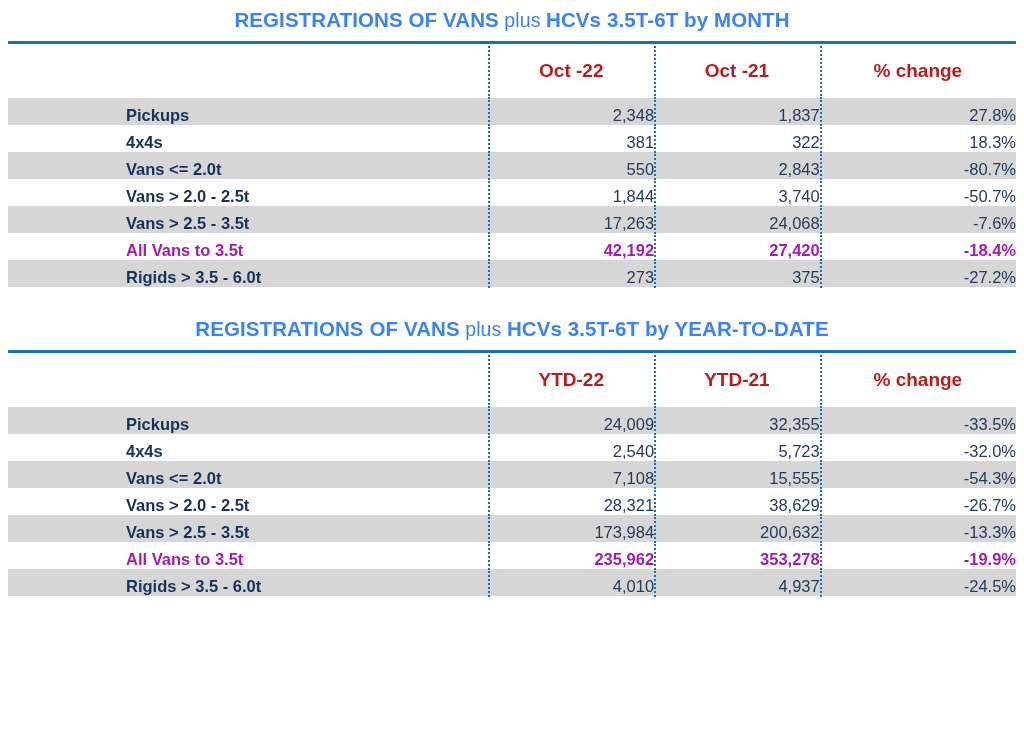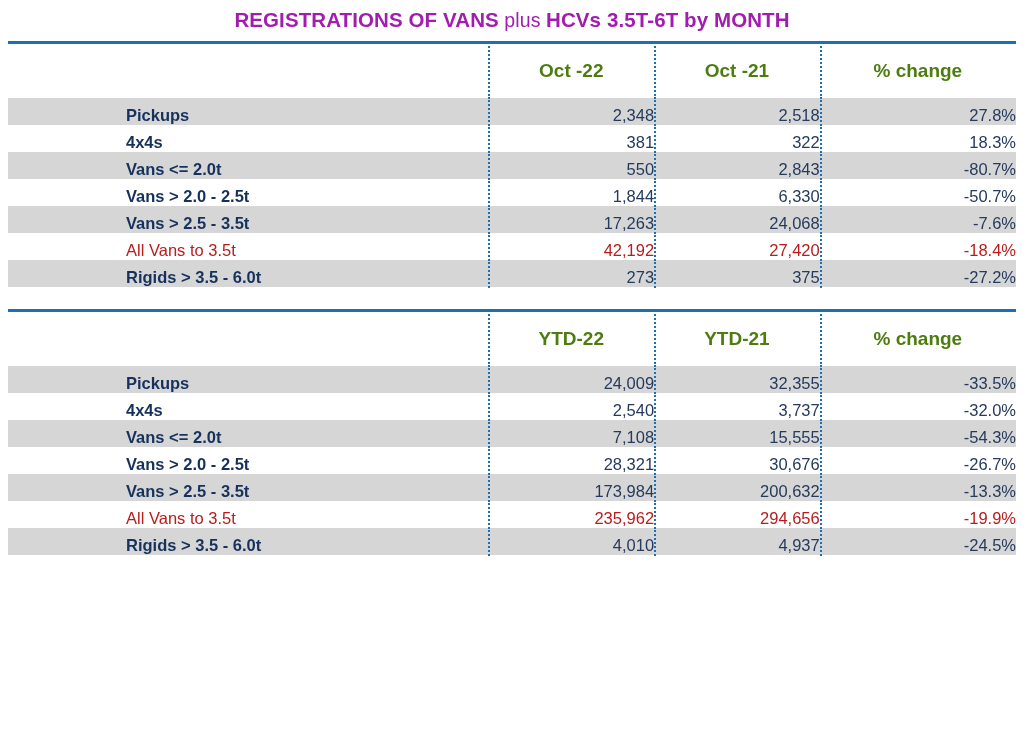--- a/index.html
+++ b/index.html
@@ -24,21 +24,21 @@
   .table-block {
     width: 1024px;
     box-sizing: border-box;
     padding: 0 8px;
   }
 
   .table-title {
     text-align: center;
     font-size: 20.5px;
     font-weight: 700;
-    color: #a21caf;
+    color: #3b82f6;
     letter-spacing: 0.1px;
     padding: 8px 0 9px 0;
     white-space: nowrap;
   }
   .table-title .lw {
     font-weight: 400;
     font-size: 19.5px;
   }
 
   .rule {
@@ -54,21 +54,21 @@
   }
 
   table.reg col.c-label { width: 470px; }
   table.reg col.c-v1 { width: 162px; }
   table.reg col.c-v2 { width: 162px; }
   table.reg col.c-v3 { width: 192px; }
 
   table.reg th {
     font-size: 19px;
     font-weight: 700;
-    color: #4d7c0f;
+    color: #b91c1c;
     text-align: center;
     padding: 16px 0 16px 0;
     background: #ffffff;
   }
   table.reg th.label-head {
     text-align: left;
   }
 
   table.reg td {
     font-size: 16.5px;
@@ -87,22 +87,22 @@
     text-align: right;
     font-weight: 400;
   }
   table.reg tr.shaded td {
     background: #d6d6d6;
   }
   table.reg tr.plain td {
     background: #ffffff;
   }
   table.reg tr.total td {
-    font-weight: 400;
-    color: #b91c1c;
+    font-weight: 700;
+    color: #a21caf;
   }
 
   
   table.reg td.num, table.reg th.num-head {
     position: relative;
   }
   table.reg td.sep-left::before,
   table.reg th.sep-left::before {
     content: "";
     position: absolute;
@@ -141,39 +141,39 @@
           <th class="label-head"></th>
           <th class="num-head sep-left">Oct -22</th>
           <th class="num-head sep-left">Oct -21</th>
           <th class="num-head sep-left">% change</th>
         </tr>
       </thead>
       <tbody>
         <tr class="shaded">
           <td class="label">Pickups</td>
           <td class="num sep-left">2,348</td>
-          <td class="num sep-left">2,518</td>
+          <td class="num sep-left">1,837</td>
           <td class="num sep-left">27.8%</td>
         </tr>
         <tr class="plain">
           <td class="label">4x4s</td>
           <td class="num sep-left">381</td>
           <td class="num sep-left">322</td>
           <td class="num sep-left">18.3%</td>
         </tr>
         <tr class="shaded">
           <td class="label">Vans &lt;= 2.0t</td>
           <td class="num sep-left">550</td>
           <td class="num sep-left">2,843</td>
           <td class="num sep-left">-80.7%</td>
         </tr>
         <tr class="plain">
           <td class="label">Vans &gt; 2.0 - 2.5t</td>
           <td class="num sep-left">1,844</td>
-          <td class="num sep-left">6,330</td>
+          <td class="num sep-left">3,740</td>
           <td class="num sep-left">-50.7%</td>
         </tr>
         <tr class="shaded">
           <td class="label">Vans &gt; 2.5 - 3.5t</td>
           <td class="num sep-left">17,263</td>
           <td class="num sep-left">24,068</td>
           <td class="num sep-left">-7.6%</td>
         </tr>
         <tr class="plain total">
           <td class="label">All Vans to 3.5t</td>
@@ -187,20 +187,23 @@
           <td class="num sep-left">375</td>
           <td class="num sep-left">-27.2%</td>
         </tr>
       </tbody>
     </table>
   </div>
 
   <div class="block-gap"></div>
 
   <div class="table-block">
+    <div class="table-title">
+      <span>REGISTRATIONS OF VANS</span><span class="lw"> plus </span><span>HCVs 3.5T-6T by YEAR-TO-DATE</span>
+    </div>
     <div class="rule"></div>
     <table class="reg">
       <colgroup>
         <col class="c-label">
           <col class="c-v1">
           <col class="c-v2">
           <col class="c-v3">
       </colgroup>
       <thead>
         <tr>
@@ -213,45 +216,45 @@
       <tbody>
         <tr class="shaded">
           <td class="label">Pickups</td>
           <td class="num sep-left">24,009</td>
           <td class="num sep-left">32,355</td>
           <td class="num sep-left">-33.5%</td>
         </tr>
         <tr class="plain">
           <td class="label">4x4s</td>
           <td class="num sep-left">2,540</td>
-          <td class="num sep-left">3,737</td>
+          <td class="num sep-left">5,723</td>
           <td class="num sep-left">-32.0%</td>
         </tr>
         <tr class="shaded">
           <td class="label">Vans &lt;= 2.0t</td>
           <td class="num sep-left">7,108</td>
           <td class="num sep-left">15,555</td>
           <td class="num sep-left">-54.3%</td>
         </tr>
         <tr class="plain">
           <td class="label">Vans &gt; 2.0 - 2.5t</td>
           <td class="num sep-left">28,321</td>
-          <td class="num sep-left">30,676</td>
+          <td class="num sep-left">38,629</td>
           <td class="num sep-left">-26.7%</td>
         </tr>
         <tr class="shaded">
           <td class="label">Vans &gt; 2.5 - 3.5t</td>
           <td class="num sep-left">173,984</td>
           <td class="num sep-left">200,632</td>
           <td class="num sep-left">-13.3%</td>
         </tr>
         <tr class="plain total">
           <td class="label">All Vans to 3.5t</td>
           <td class="num sep-left">235,962</td>
-          <td class="num sep-left">294,656</td>
+          <td class="num sep-left">353,278</td>
           <td class="num sep-left">-19.9%</td>
         </tr>
         <tr class="shaded">
           <td class="label">Rigids &gt; 3.5 - 6.0t</td>
           <td class="num sep-left">4,010</td>
           <td class="num sep-left">4,937</td>
           <td class="num sep-left">-24.5%</td>
         </tr>
       </tbody>
     </table>

